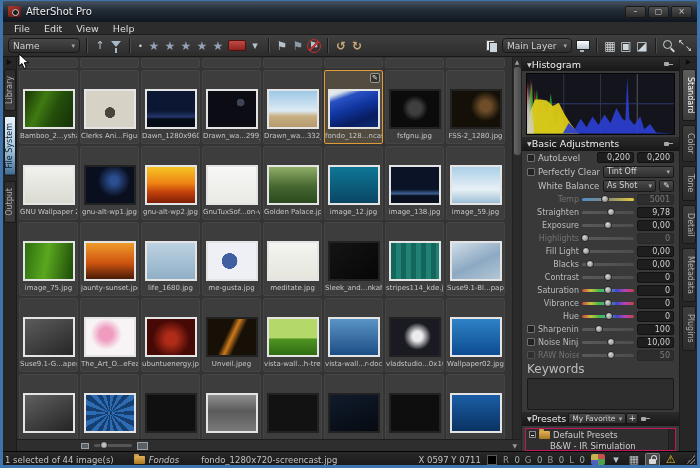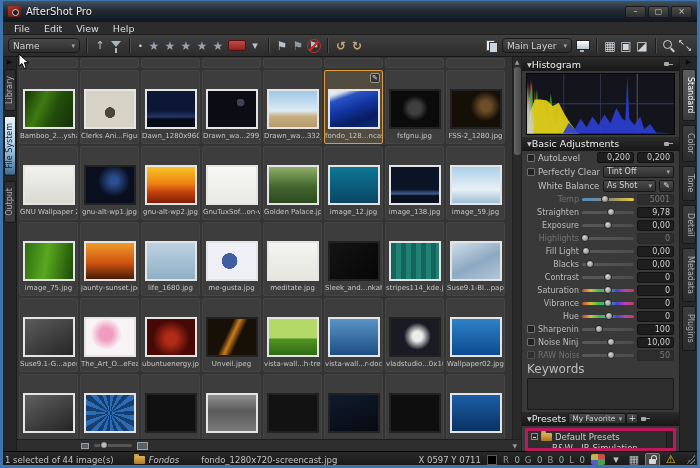--- a/index.html
+++ b/index.html
@@ -110,21 +110,21 @@
   .track{flex:1;height:3px;background:linear-gradient(90deg,#5a5a5a,#4c4c4c);border-radius:2px;position:relative;}
   .track.temp{background:linear-gradient(90deg,#4d8ecb,#8a8a74 50%,#e3cc3e);}
   .track.rainbow{background:linear-gradient(90deg,#c94040,#c9c340,#44b844,#3fb8b8,#4444c9,#b843b8,#c94040);}
   .sknob{position:absolute;top:-3px;width:8px;height:8px;border-radius:50%;background:radial-gradient(circle at 35% 30%,#d8d8d8,#7e7e7e);border:1px solid #262626;}
   .dim{opacity:.42;}
   .kwlbl{flex:0 0 10px;font-size:12px;color:#bdbdbd;padding:0 5px;display:flex;align-items:flex-end;}
   .kwbox{flex:0 0 32px;margin:2px 5px;background:#2d2d2d;border:1px solid #191919;border-radius:2px;}
   .pcombo{width:58px;height:11px;font-size:7.5px;}
   .plusbtn{width:12px;height:11px;background:linear-gradient(#4c4c4c,#2f2f2f);border:1px solid #181818;border-radius:2px;
     color:#ddd;font-size:9px;line-height:9px;text-align:center;}
-  .plist{flex:1;margin:2px 3px 0 3px;background:#2e2e2e;border:3px solid #be185d;position:relative;overflow:hidden;font-size:8.5px;color:#cccccc;}
+  .plist{flex:1;margin:2px 3px 0 3px;background:#2e2e2e;border:1px solid #be185d;position:relative;overflow:hidden;font-size:8.5px;color:#cccccc;}
   .prowf{display:flex;align-items:center;gap:3px;height:12px;padding:0 3px;}
   .expander{width:7px;height:7px;background:#2a2a2a;border:1px solid #8a8a8a;position:relative;}
   .expander::after{content:"";position:absolute;left:1px;top:2.5px;width:3px;height:1px;background:#ddd;}
   .foldico{width:11px;height:8px;background:linear-gradient(#e2b257,#a97722);border-radius:1px;position:relative;}
   .foldico::before{content:"";position:absolute;top:-2px;left:0;width:5px;height:2px;background:#caa04a;border-radius:1px 1px 0 0;}
   .pitem{height:11px;line-height:11px;padding-left:24px;white-space:nowrap;overflow:hidden;}
   .plscroll{position:absolute;right:0;top:0;bottom:0;width:7px;background:#262626;border-left:1px solid #1d1d1d;}
   .plscroll .sthumb{width:5px;height:22px;margin:2px 0 0 1px;}
   
   .statusbar{height:16px;background:linear-gradient(#282828,#181818);border-top:1px solid #050505;

